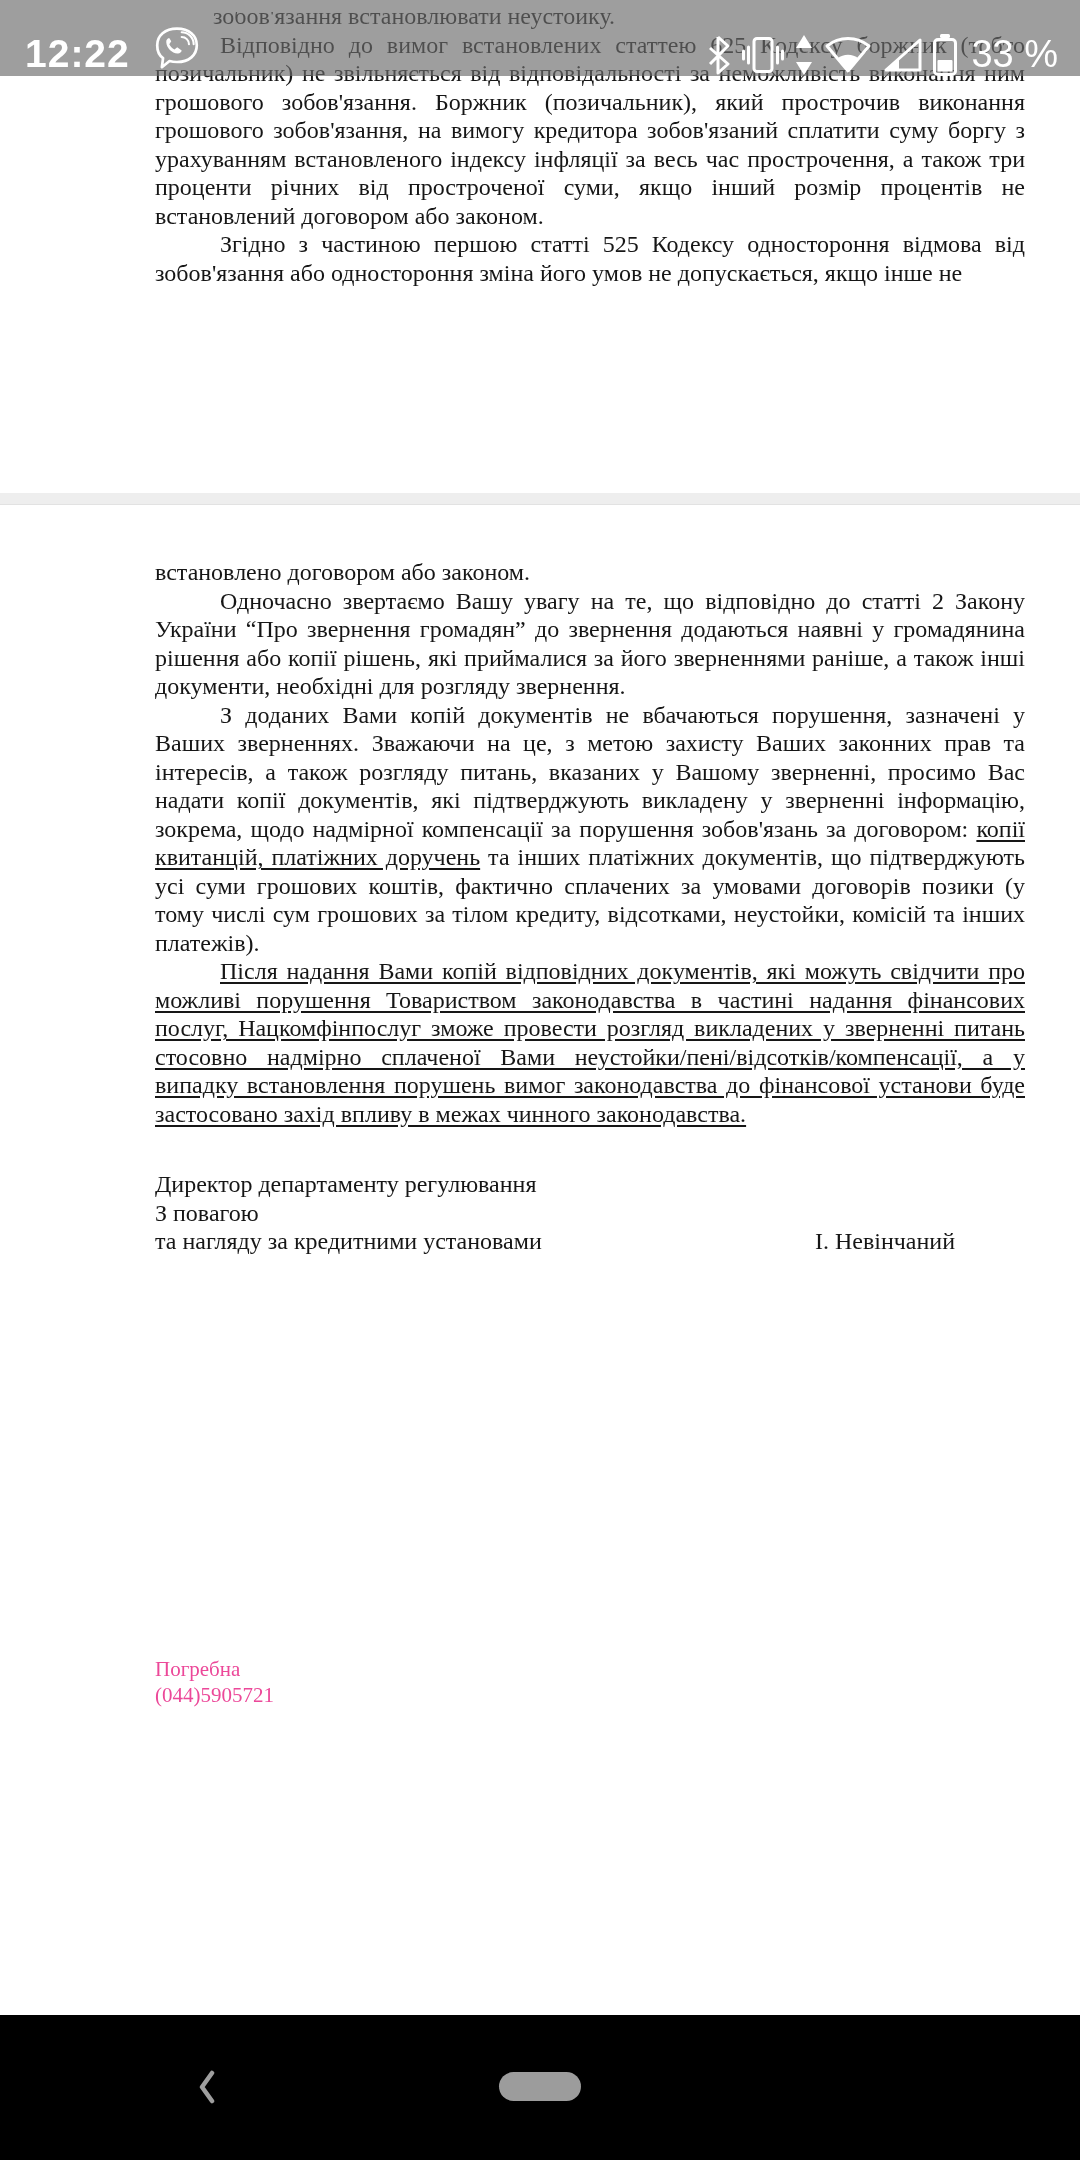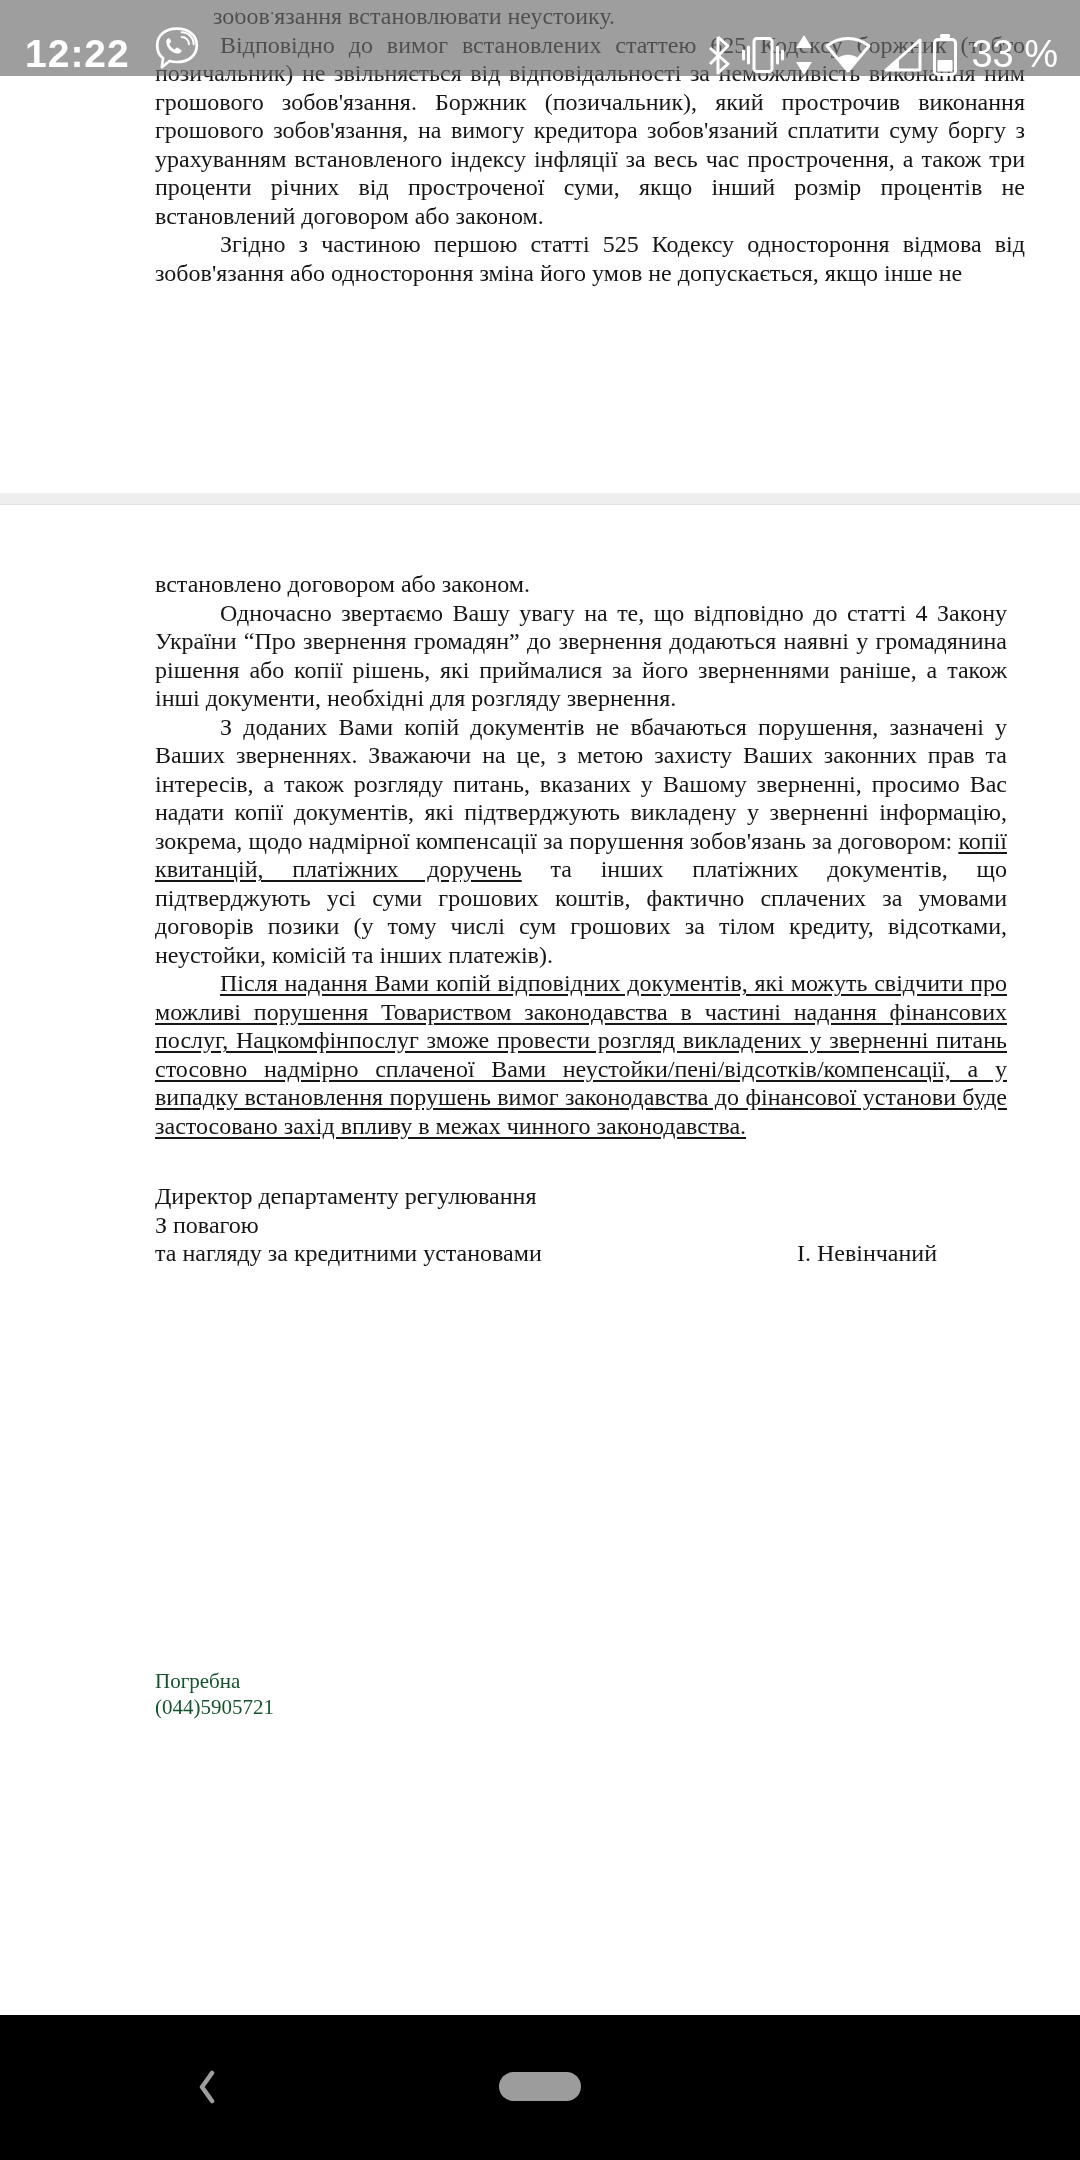--- a/index.html
+++ b/index.html
@@ -11,28 +11,28 @@
   .page1{position:absolute;top:12px;left:0;width:1080px;height:493px;background:#ffffff;
          box-sizing:border-box;padding:0 55px 0 155px;overflow:hidden;}
   .clipline{margin-top:-10px;text-indent:58px;white-space:nowrap;overflow:hidden;}
   .para{margin:0;}
   .para.indent{text-indent:65px;}
   .u{text-decoration:underline;text-underline-offset:3px;}
 
   .page-sep{position:absolute;top:493px;left:0;width:1080px;height:12px;background:#eeeeee;
             border-bottom:1px solid #e2e2e2;box-sizing:border-box;}
 
-  .page2{position:absolute;top:517px;left:0;width:1080px;height:1510px;background:#ffffff;
-         box-sizing:border-box;padding:53px 73px 0 155px;overflow:hidden;}
+  .page2{position:absolute;top:505px;left:0;width:1080px;height:1510px;background:#ffffff;
+         box-sizing:border-box;padding:53px 55px 0 155px;overflow:hidden;}
 
   .signature{margin-top:42px;}
   .sig-row{display:flex;align-items:flex-end;}
   .sig-name{margin-left:auto;margin-right:70px;}
 
-  .footer-contact{margin-top:400px;font-size:21px;line-height:26px;text-align:left;color:#14532d;}
+  .footer-contact{margin-top:400px;font-size:21px;line-height:26px;text-align:left;color:#ec4899;}
 
   
   .status-bar{position:absolute;top:0;left:0;width:1080px;height:76px;
               background:rgba(108,108,108,0.66);display:flex;align-items:flex-end;
               color:#ffffff;font-family:"Liberation Sans",sans-serif;z-index:5;}
   .sb-time{margin-left:25px;font-size:39px;font-weight:700;letter-spacing:1px;}
   .sb-viber{margin-left:22px;display:flex;align-items:center;}
   .sb-right{margin-left:auto;margin-right:22px;display:flex;align-items:center;gap:11px;}
   .sb-percent{font-size:38px;font-weight:400;margin-left:3px;}
   .sb-icon{display:flex;align-items:center;}
@@ -54,21 +54,21 @@
         <p class="para indent"><span>Відповідно до вимог встановлених статтею 625 Кодексу боржник (тобто позичальник) не звільняється від відповідальності за неможливість виконання ним грошового зобов'язання. Боржник (позичальник), який прострочив виконання грошового зобов'язання, на вимогу кредитора зобов'язаний сплатити суму боргу з урахуванням встановленого індексу інфляції за весь час прострочення, а також три проценти річних від простроченої суми, якщо інший розмір процентів не встановлений договором або законом.</span></p>
         <p class="para indent"><span>Згідно з частиною першою статті 525 Кодексу одностороння відмова від зобов'язання або одностороння зміна його умов не допускається, якщо інше не</span></p>
       </div>
   </div>
 
   <div class="page-sep"></div>
 
   <div class="page2 doc-text">
     <div>
         <p class="para"><span>встановлено договором або законом.</span></p>
-        <p class="para indent"><span>Одночасно звертаємо Вашу увагу на те, що відповідно до статті 4 Закону України “Про звернення громадян” до звернення додаються наявні у громадянина рішення або копії рішень, які приймалися за його зверненнями раніше, а також інші документи, необхідні для розгляду звернення.</span></p>
+        <p class="para indent"><span>Одночасно звертаємо Вашу увагу на те, що відповідно до статті 2 Закону України “Про звернення громадян” до звернення додаються наявні у громадянина рішення або копії рішень, які приймалися за його зверненнями раніше, а також інші документи, необхідні для розгляду звернення.</span></p>
         <p class="para indent"><span>З доданих Вами копій документів не вбачаються порушення, зазначені у Ваших зверненнях. Зважаючи на це, з метою захисту Ваших законних прав та інтересів, а також розгляду питань, вказаних у Вашому зверненні, просимо Вас надати копії документів, які підтверджують викладену у зверненні інформацію, зокрема, щодо надмірної компенсації за порушення зобов'язань за договором: </span><span class="u">копії квитанцій, платіжних доручень</span><span> та інших платіжних документів, що підтверджують усі суми грошових коштів, фактично сплачених за умовами договорів позики (у тому числі сум грошових за тілом кредиту, відсотками, неустойки, комісій та інших платежів).</span></p>
         <p class="para indent"><span class="u">Після надання Вами копій відповідних документів, які можуть свідчити про можливі порушення Товариством законодавства в частині надання фінансових послуг, Нацкомфінпослуг зможе провести розгляд викладених у зверненні питань стосовно надмірно сплаченої Вами неустойки/пені/відсотків/компенсації, а у випадку встановлення порушень вимог законодавства до фінансової установи буде застосовано захід впливу в межах чинного законодавства.</span></p>
       </div>
 
     <div class="signature">
       <div>Директор департаменту регулювання</div>
       <div>З повагою</div>
       <div class="sig-row">
         <span>та нагляду за кредитними установами</span>
         <span class="sig-name">І. Невінчаний</span>

